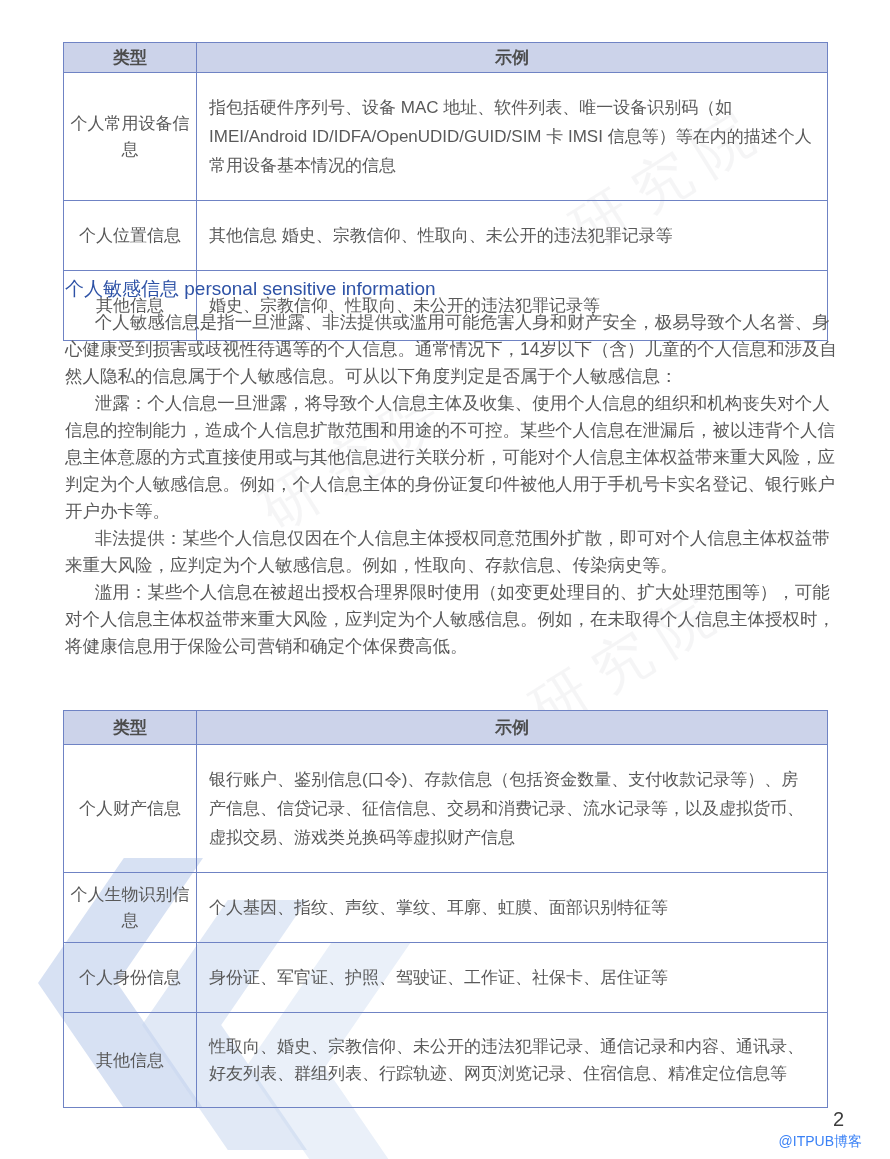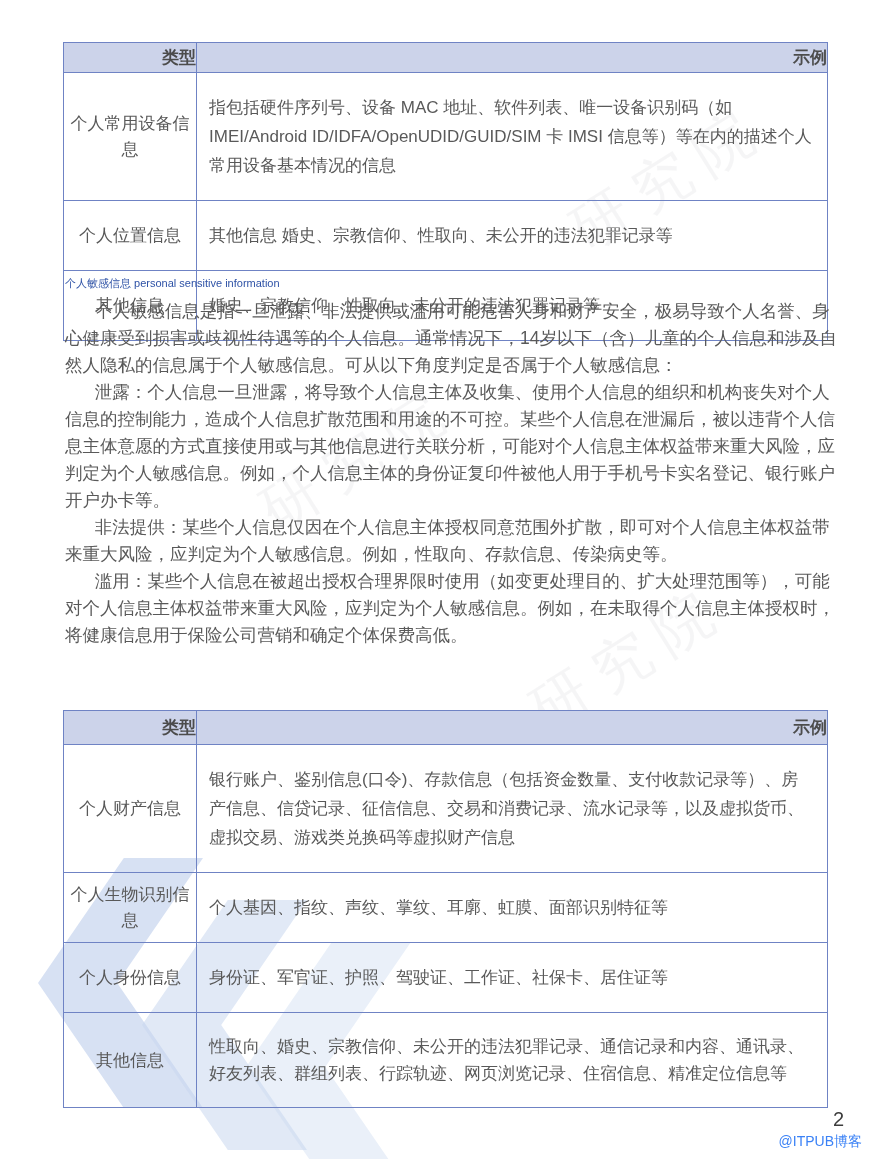--- a/index.html
+++ b/index.html
@@ -56,21 +56,21 @@
   .info-table th, .info-table td {
     border: 1.4px solid #6f83c4;
     font-size: 17px;
     color: #595959;
   }
   .info-table th {
     background: #ccd3ea;
     color: #4c4c4c;
     font-weight: bold;
     height: 30px;
-    text-align: right;
+    text-align: center;
     margin-top: 32px;
   }
   .t2 th { height: 34px; }
   .col-type { width: 133px; }
   .info-table td.type-cell {
     text-align: center;
     vertical-align: middle;
     padding: 6px 6px;
     line-height: 26px;
   }
@@ -90,21 +90,21 @@
   .t2 tr.r5 td { height: 83px; line-height: 27px; }
 
   .text-block {
     position: absolute;
     left: 65px;
     top: 276px;
     width: 772px;
   }
   .section-heading {
     color: #2e52a6;
-    font-size: 11px;
+    font-size: 19px;
     font-weight: normal;
     margin-bottom: 7px;
   }
   .text-block p {
     font-size: 17.5px;
     line-height: 27px;
     color: #595959;
     text-indent: 1.7em;
     margin: 0;
   }

